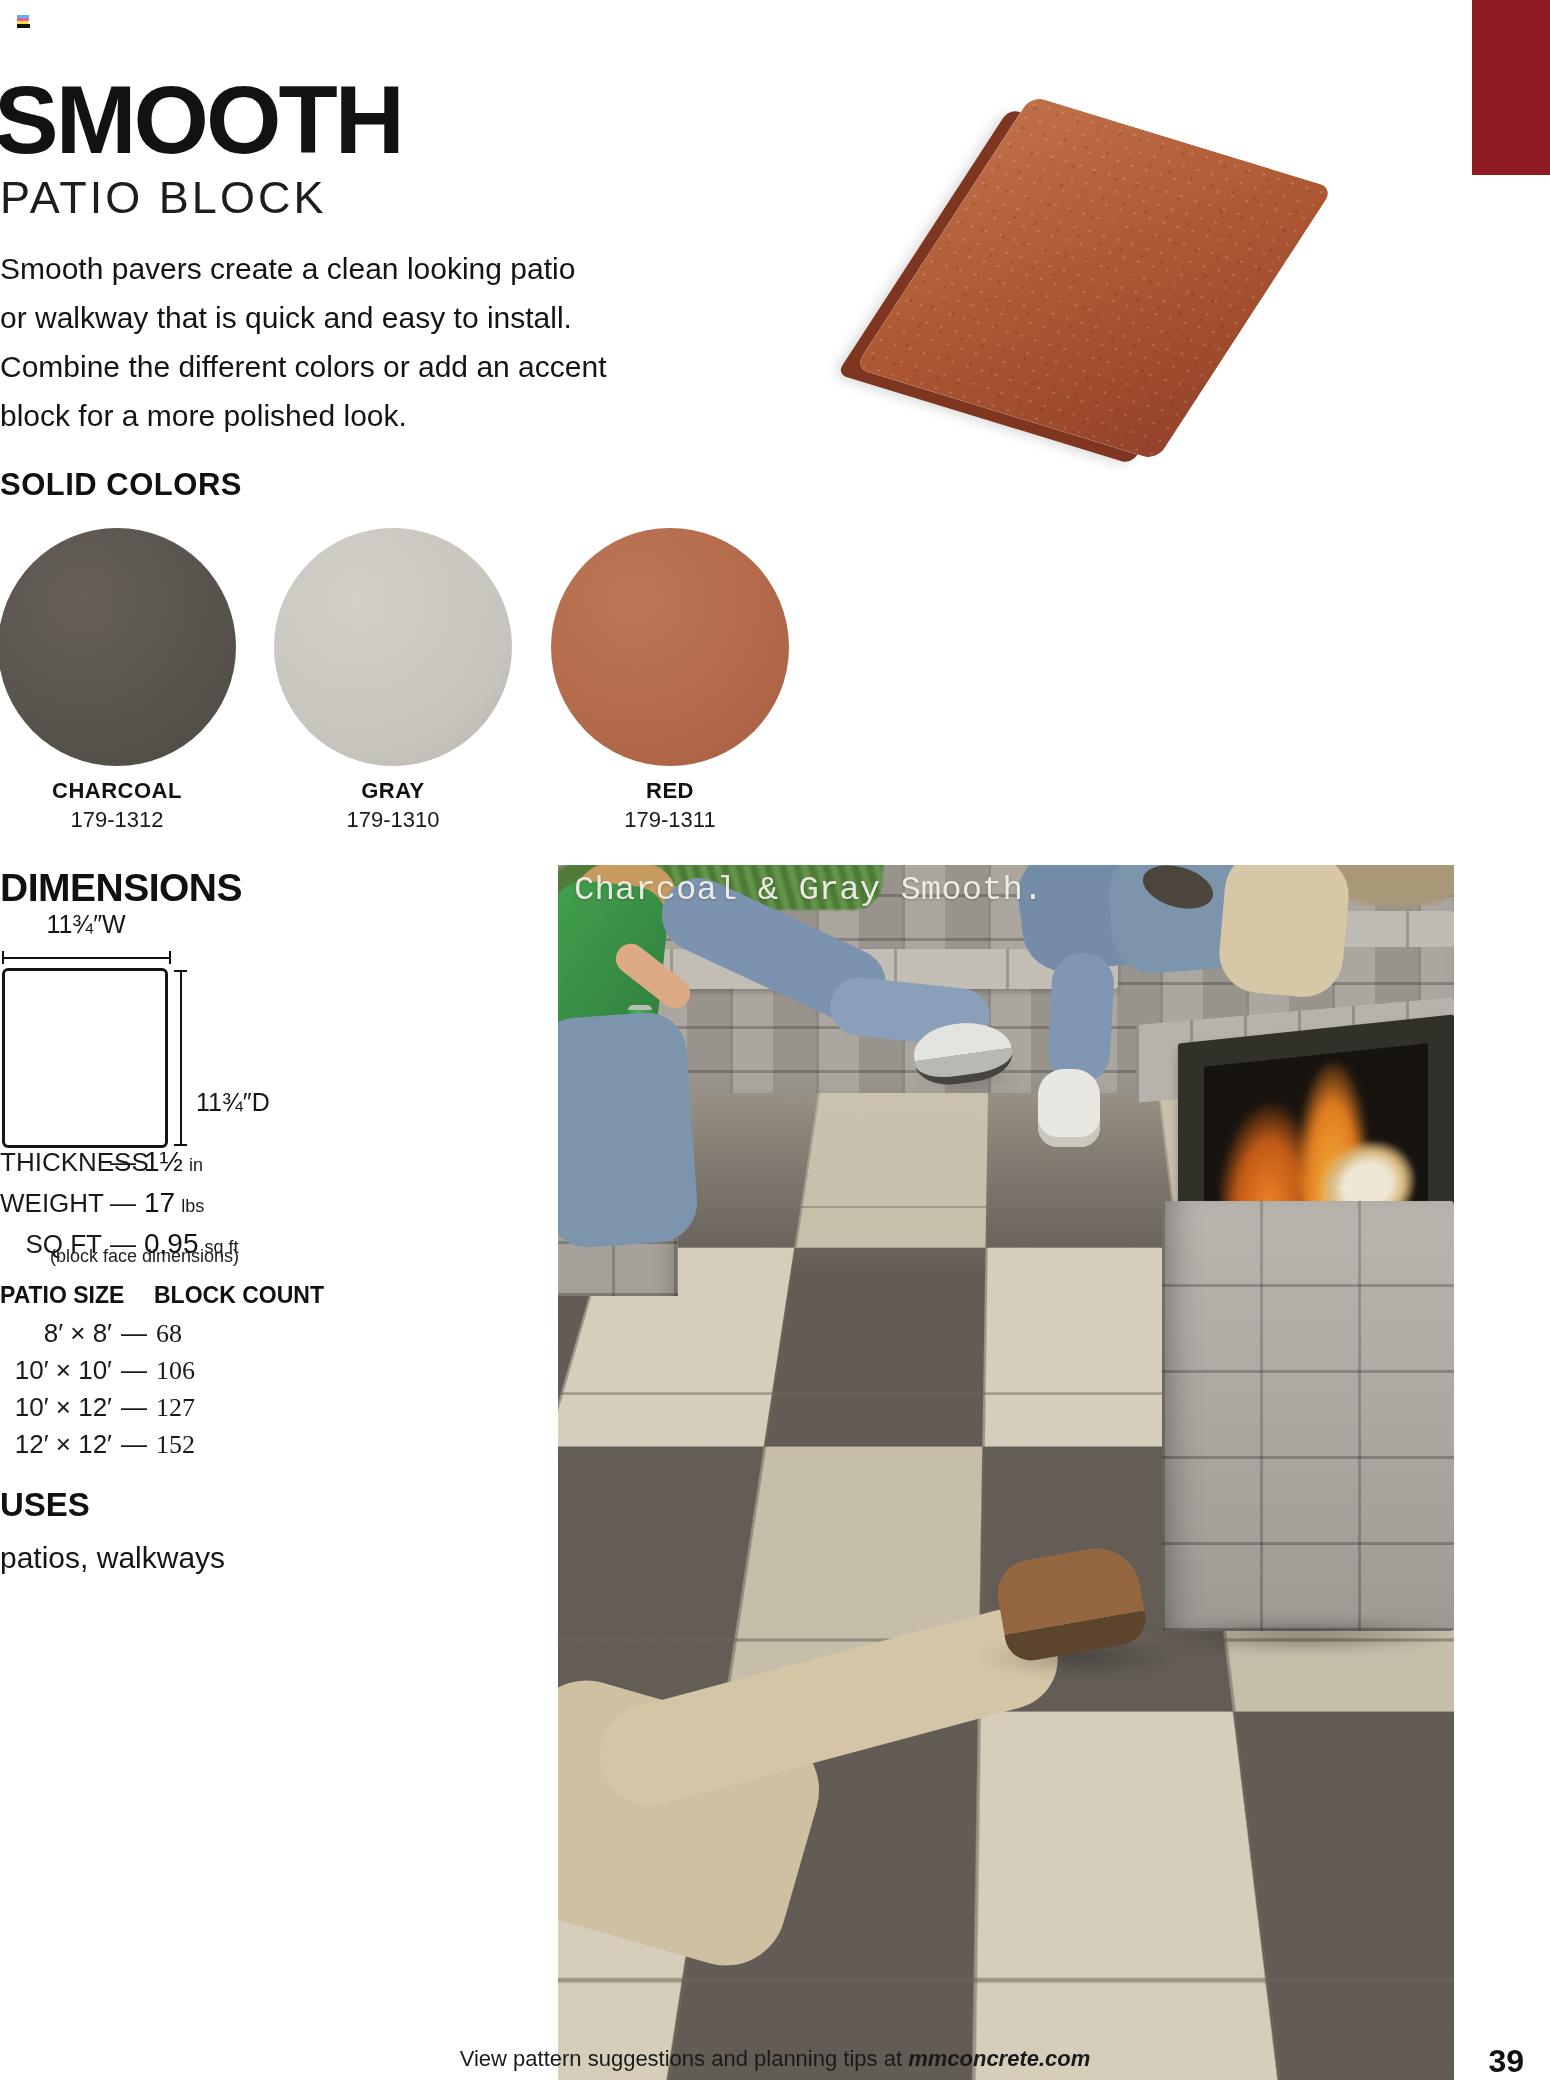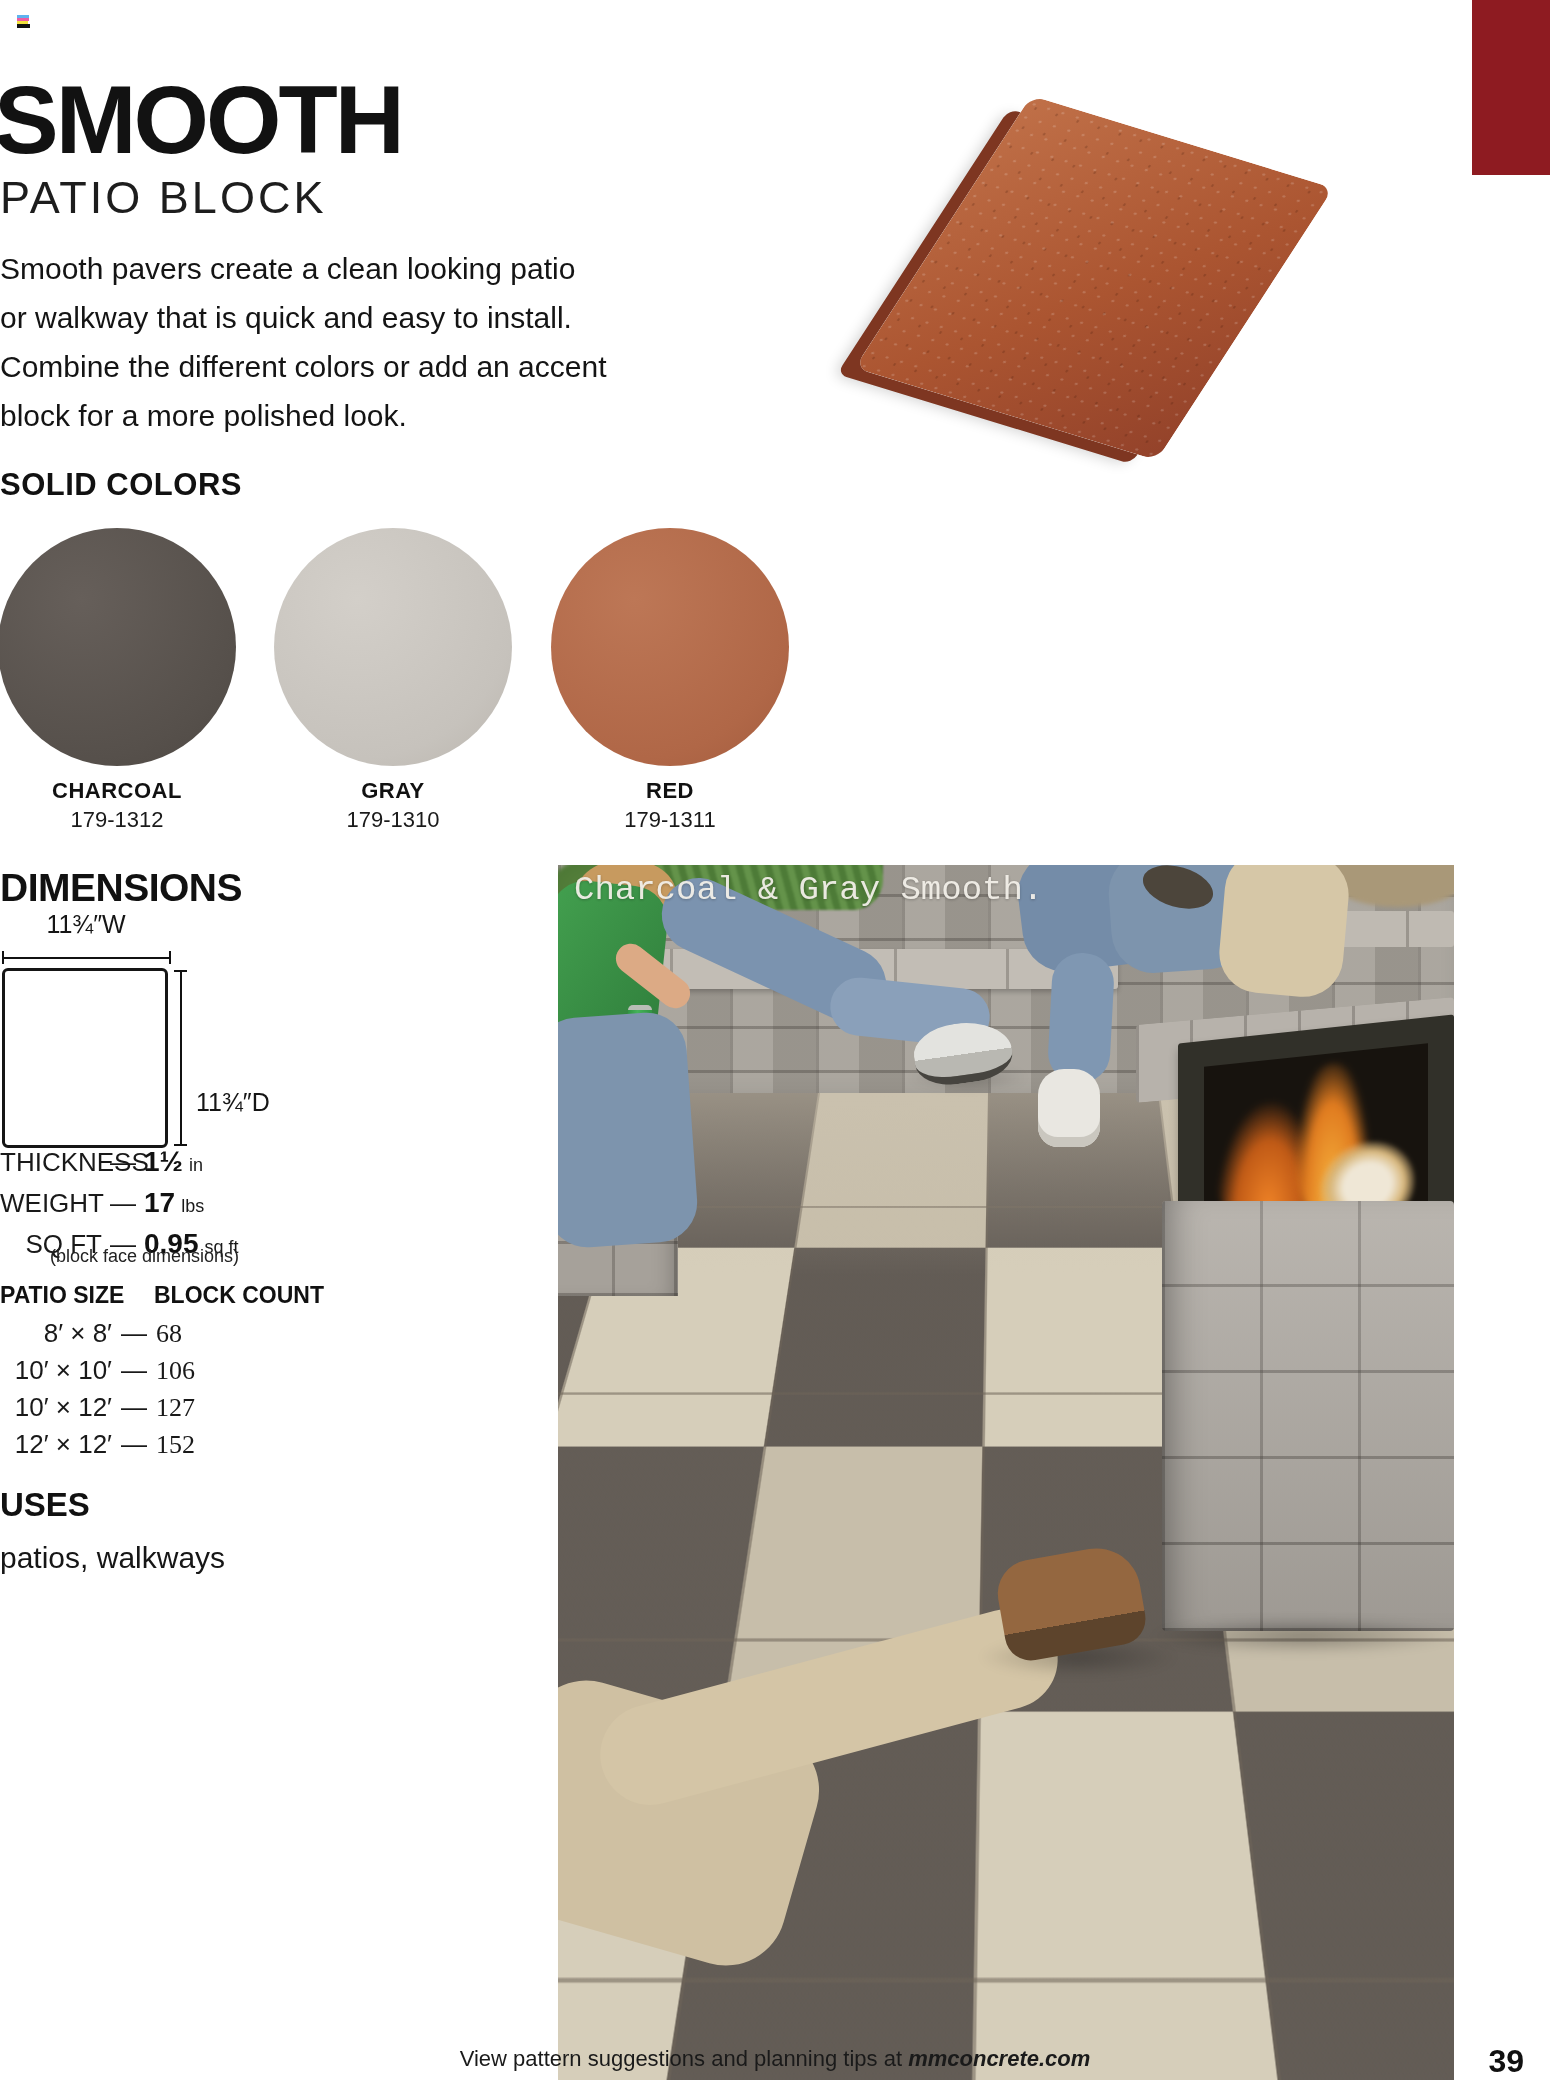--- a/index.html
+++ b/index.html
@@ -51,21 +51,21 @@
      background:linear-gradient(#111,#111) center / 100% 2px no-repeat;}
   .dim-square{left:2px;top:968px;width:160px;height:174px;border:3px solid #151515;border-radius:6px;background:#fff;}
   .dim-vline{left:174px;top:970px;width:13px;height:172px;border-top:2px solid #111;border-bottom:2px solid #111;
      background:linear-gradient(#111,#111) center / 2px 100% no-repeat;}
   .dim-dlabel{left:196px;top:1040px;font-size:25px;color:#151515;margin-top:48px;}
 
   .specs{left:0;top:1146px;display:flex;flex-direction:column;gap:9px;}
   .spec-row{display:flex;align-items:baseline;}
   .spec-label{width:102px;text-align:right;font-size:26px;color:#191919;}
   .spec-dash{width:42px;text-align:center;font-size:26px;color:#191919;}
-  .spec-val{font-size:28px;font-weight:700;color:#111;}
+  .spec-val{font-size:28px;font-weight:400;color:#111;}
   .spec-unit{font-size:18px;margin-left:6px;color:#191919;}
   .spec-note{left:50px;top:1246px;font-size:18px;color:#222;}
 
   .patio{left:0;top:1282px;}
   .p-head{position:relative;height:36px;}
   .p-col1{position:absolute;left:0;font-size:23px;font-weight:700;color:#111;text-align:center;}
   .p-col2{position:absolute;left:154px;font-size:23px;font-weight:700;color:#111;white-space:nowrap;}
   .p-row{display:flex;align-items:baseline;height:37px;}
   .p-size{width:112px;text-align:right;font-size:26px;color:#191919;}
   .p-dash{width:44px;text-align:center;font-size:26px;color:#191919;}

